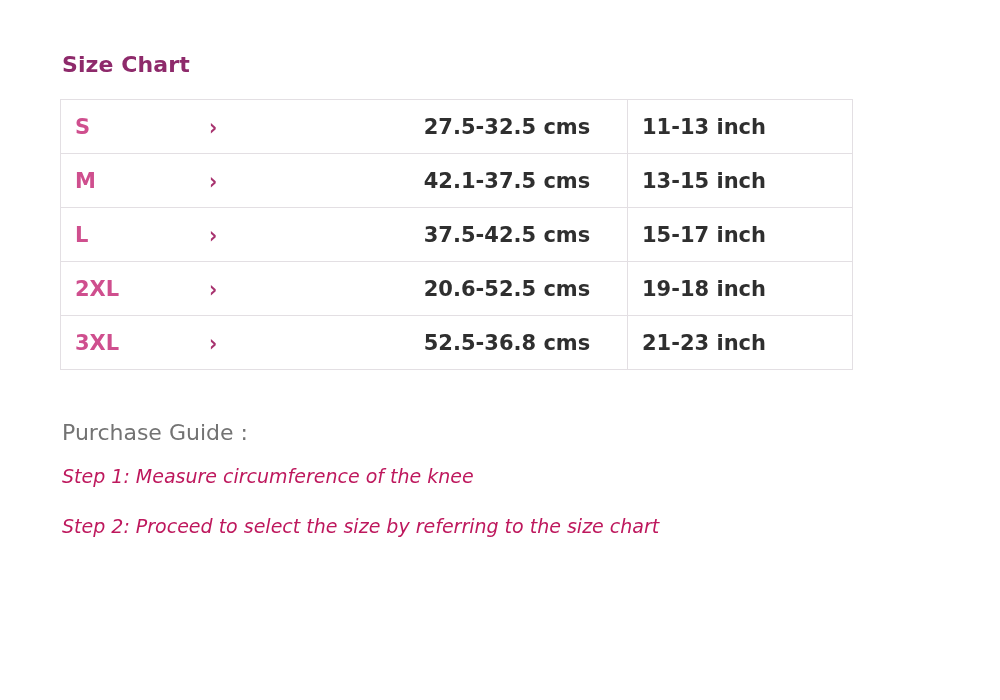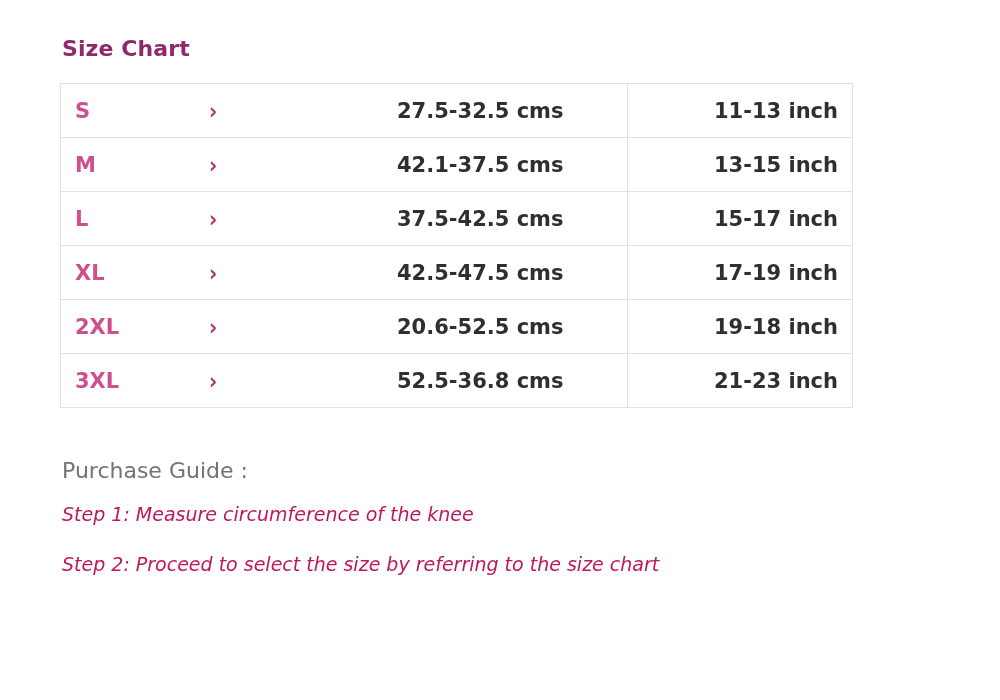--- a/index.html
+++ b/index.html
@@ -12,21 +12,21 @@
     background: #ffffff;
     font-family: "DejaVu Sans", sans-serif;
     color: #333333;
     overflow: hidden;
   }
   .page {
     position: relative;
     width: 801px;
     height: 700px;
     box-sizing: border-box;
-    padding: 36px 60px 0 60px;
+    padding: 52px 60px 0 60px;
   }
   .section-title {
     font-size: 22px;
     font-weight: bold;
     color: #8e2a6b;
     letter-spacing: 0.1px;
     margin: 0 0 22px 2px;
   }
   .size-table {
     border-collapse: collapse;
@@ -63,28 +63,28 @@
     display: inline-block;
     font-size: 20px;
     font-weight: bold;
     color: #a8336f;
     line-height: 1;
     transform: scaleY(1.15);
   }
   td.col-cms {
     width: 220px;
     border-left: none;
-    text-align: left;
+    text-align: center;
     color: #2f2f2f;
     font-weight: bold;
     padding-right: 10px;
   }
   td.col-inch {
     width: 196px;
-    text-align: right;
+    text-align: left;
     color: #2f2f2f;
     font-weight: bold;
   }
   .guide-title {
     font-size: 22px;
     color: #737373;
     margin: 50px 0 20px 2px;
     font-weight: normal;
   }
   .guide-step {
@@ -116,26 +116,20 @@
         <td class="col-cms">42.1-37.5 cms</td>
         <td class="col-inch">13-15 inch</td>
       </tr>
       <tr>
         <td class="col-size">L</td>
         <td class="col-arrow"><span class="chev">›</span></td>
         <td class="col-cms">37.5-42.5 cms</td>
         <td class="col-inch">15-17 inch</td>
       </tr>
       <tr>
-        <td class="col-size">XL</td>
-        <td class="col-arrow"><span class="chev">›</span></td>
-        <td class="col-cms">42.5-47.5 cms</td>
-        <td class="col-inch">17-19 inch</td>
-      </tr>
-      <tr>
         <td class="col-size">2XL</td>
         <td class="col-arrow"><span class="chev">›</span></td>
         <td class="col-cms">20.6-52.5 cms</td>
         <td class="col-inch">19-18 inch</td>
       </tr>
       <tr>
         <td class="col-size">3XL</td>
         <td class="col-arrow"><span class="chev">›</span></td>
         <td class="col-cms">52.5-36.8 cms</td>
         <td class="col-inch">21-23 inch</td>

